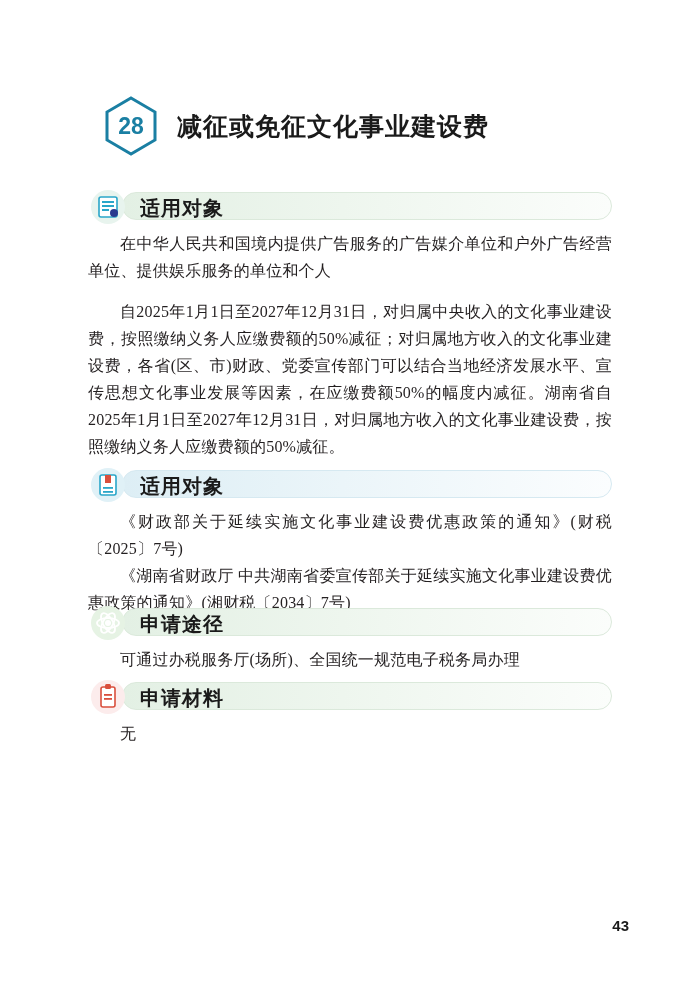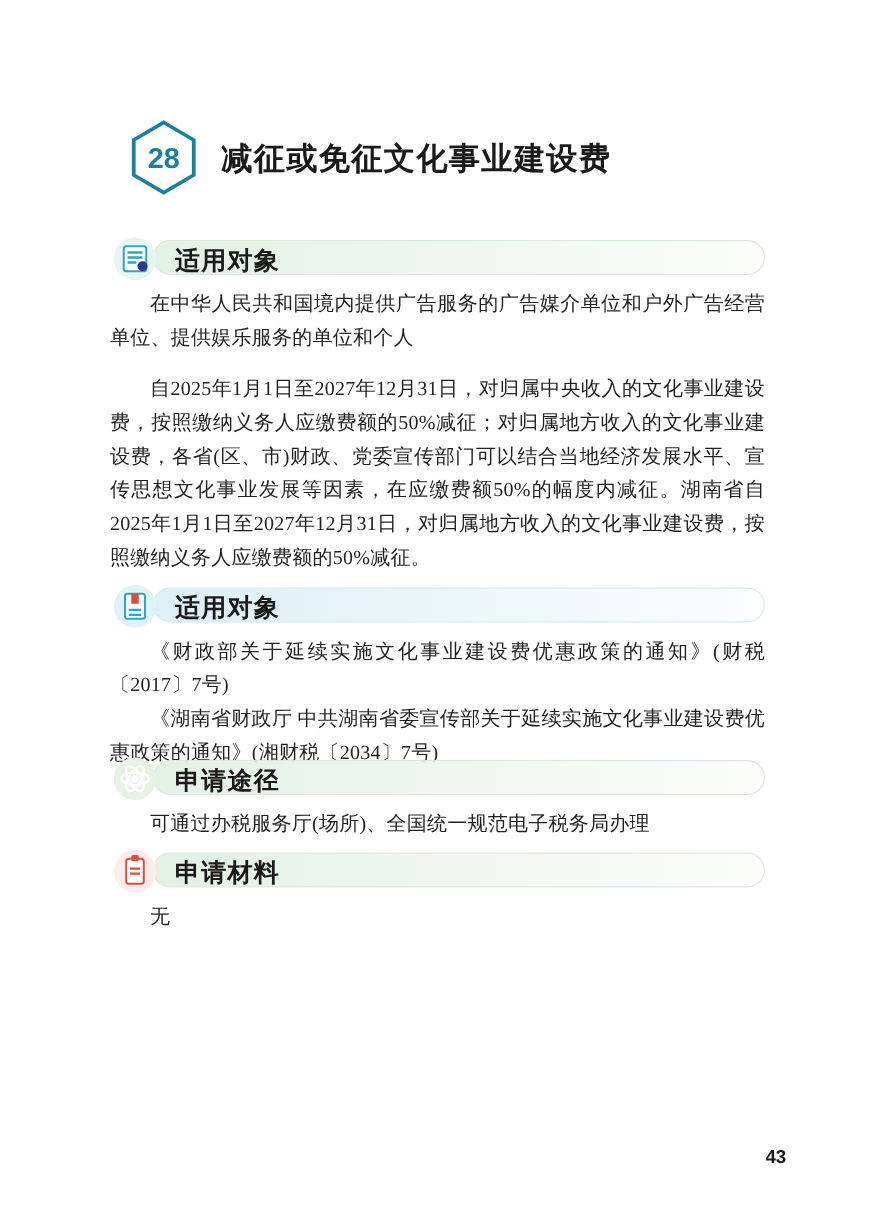--- a/index.html
+++ b/index.html
@@ -182,21 +182,21 @@
           <circle cx="20" cy="20" r="17" fill="#e0f1f7"></circle>
           <rect x="12" y="10" width="16" height="20" rx="2" fill="#ffffff" stroke="#2aa6c9" stroke-width="1.6"></rect>
           <rect x="17" y="10" width="6" height="8" fill="#d94f3d"></rect>
           <rect x="15" y="22" width="10" height="1.8" fill="#2aa6c9"></rect>
           <rect x="15" y="26" width="10" height="1.8" fill="#2aa6c9"></rect>
         </svg>
       </div>
       <div class="sec-label">适用对象</div>
     </div>
     <div class="body-text">
-      <p>《财政部关于延续实施文化事业建设费优惠政策的通知》(财税〔2017〕7号)</p>
+      <p>《财政部关于延续实施文化事业建设费优惠政策的通知》(财税〔2025〕7号)</p>
       <p>《湖南省财政厅  中共湖南省委宣传部关于延续实施文化事业建设费优惠政策的通知》(湘财税〔2034〕7号)</p>
     </div>
   </div>
 
   <div class="section" style="top:682px;">
     <div class="sec-head">
       <div class="sec-bar"></div>
       <div class="sec-icon">
         <svg width="40" height="40" viewBox="0 0 40 40">
           <circle cx="20" cy="20" r="17" fill="#fcecec"></circle>

